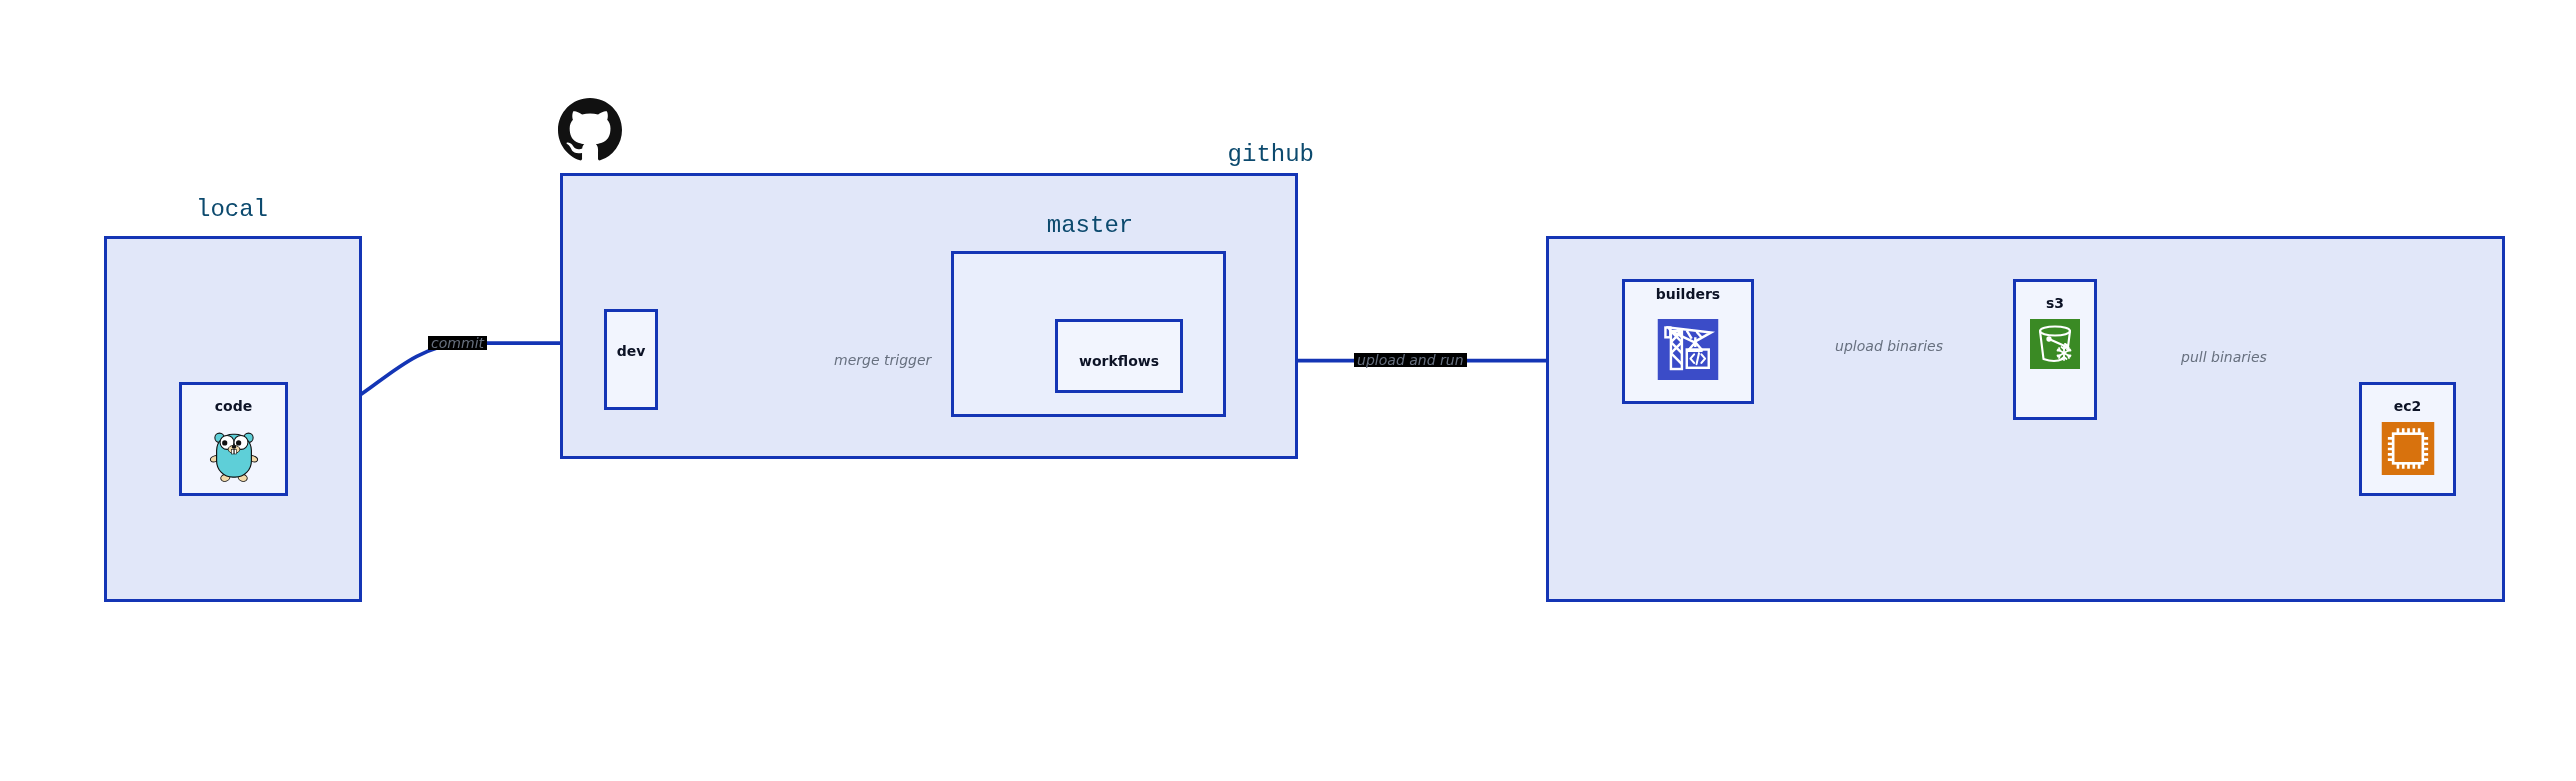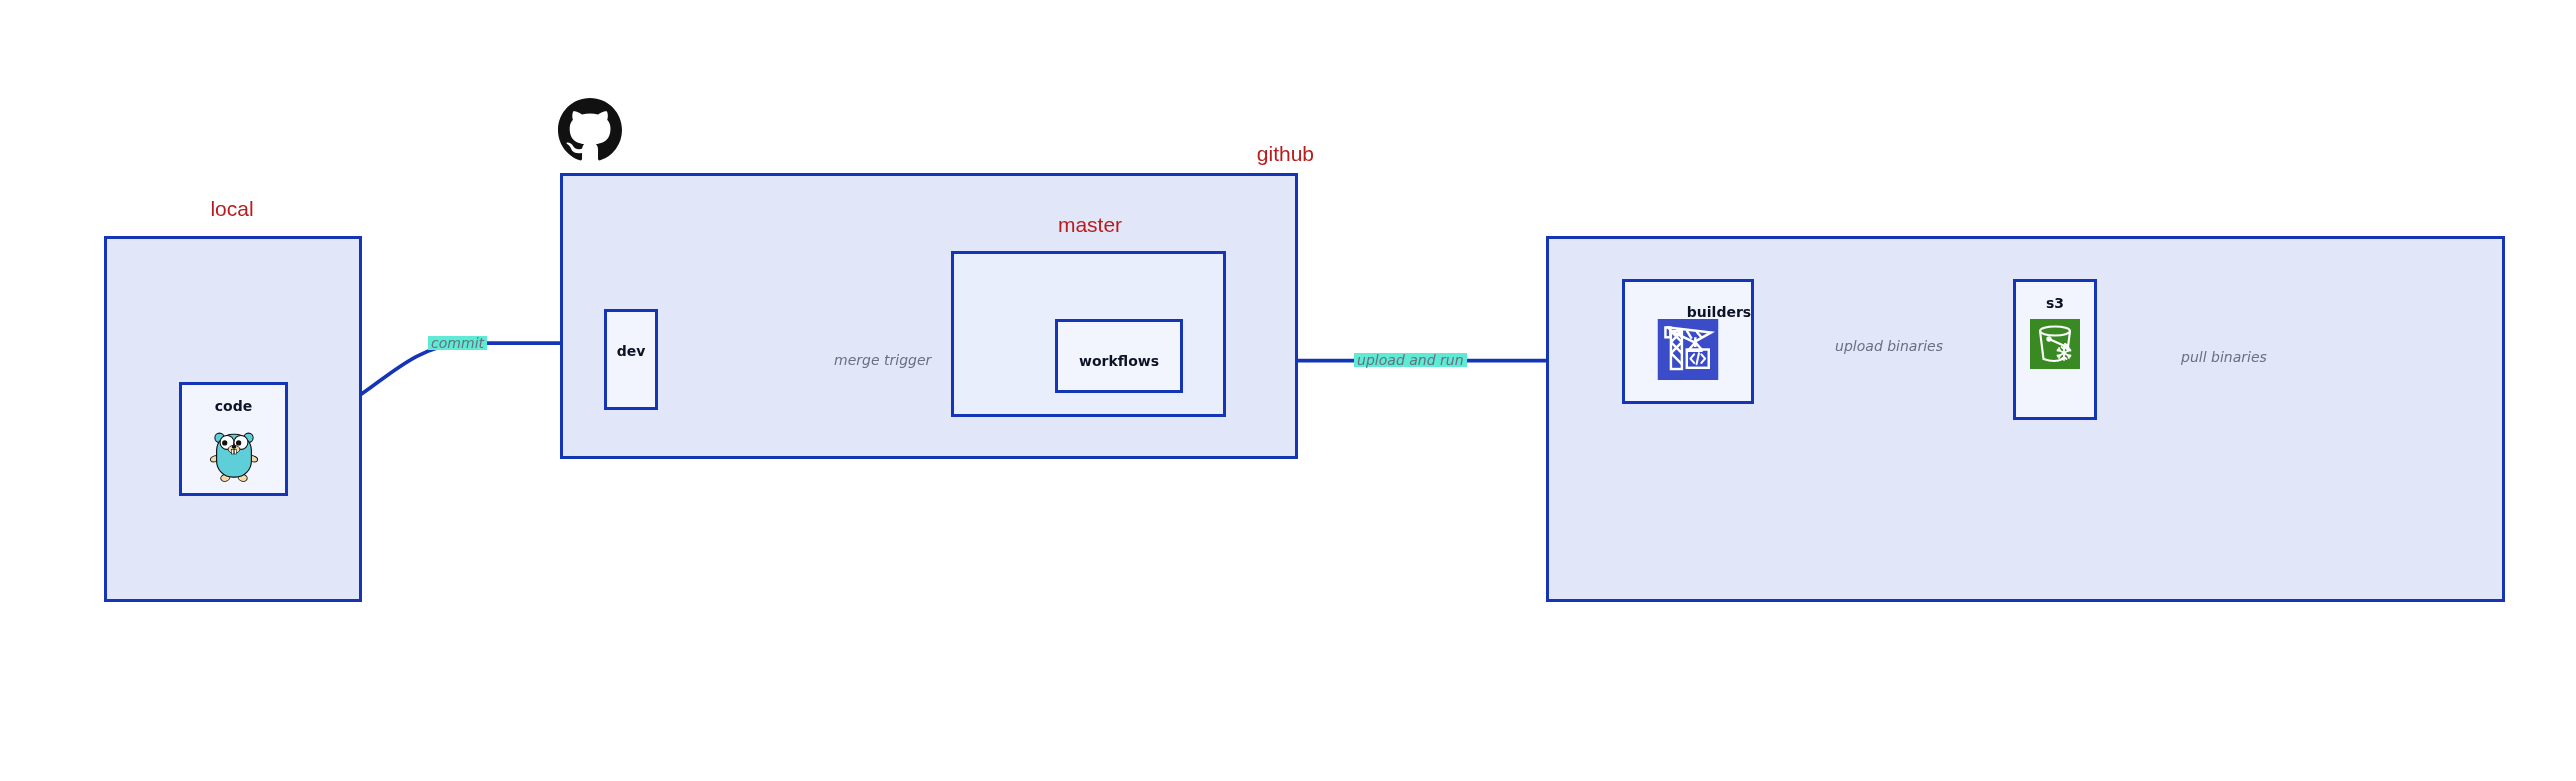--- a/index.html
+++ b/index.html
@@ -33,25 +33,25 @@
   .subgroup {
     position: absolute;
     box-sizing: border-box;
     background: #e9eefc;
     border: 3.6px solid #1435b5;
   }
 
   
   .group-label {
     position: absolute;
-    color: #b91c1c;
-    font-size: 21px;
-    line-height: 1;
-    white-space: nowrap;
-    font-family: Liberation Sans, sans-serif;
+    color: #0c4a6e;
+    font-size: 24px;
+    line-height: 1;
+    white-space: nowrap;
+    font-family: Liberation Mono, monospace;
     font-weight: 400;
   }
 
   
   .node {
     position: absolute;
     box-sizing: border-box;
     background: #f2f5fe;
     border: 3.6px solid #1435b5;
   }
@@ -74,21 +74,21 @@
   }
 
   
   .edge-label {
     position: absolute;
     color: #67707f;
     font-size: 14px;
     font-style: italic;
     line-height: 1;
     white-space: nowrap;
-    background: #5eead4;
+    background: #000000;
     padding: 0 3.1px;
     font-family: "DejaVu Sans", sans-serif;
   }
   .edge-label.on-fill-group { background: #e1e7f9; }
 
   
   #diagram-title {
     position: absolute;
     color: #0d1326;
     font-size: 32px;
@@ -187,21 +187,21 @@
   <div class="group-label" style="left:951px; top:214px; width:278px; text-align:center;">master</div>
   <div class="subgroup" id="group-master" style="left:951px; top:251px; width:275px; height:166px;"></div>
 
   <div class="node" id="node-workflows" style="left:1055px; top:319px; width:128px; height:74px;">
     <div class="node-label" style="top:32px;">workflows</div>
   </div>
 
   <div class="group" id="group-aws" style="left:1546px; top:236px; width:959px; height:366px;"></div>
 
   <div class="node" id="node-builders" style="left:1622px; top:279px; width:132px; height:125px;">
-    <div class="node-label" style="top:23px;padding-left:31px;">builders</div>
+    <div class="node-label" style="top:5px;">builders</div>
     <div class="node-icon" style="top:37px; width:61px; height:61px;">
       <svg viewBox="0 0 100 100" width="61" height="61">
         <rect x="0" y="0" width="100" height="100" fill="#3b4cc8"></rect>
         <g fill="none" stroke="#ffffff" stroke-width="4">
 
           <rect x="22" y="20" width="18" height="62"></rect>
           <path d="M22 20 L40 38 M40 20 L22 38 M22 38 L40 56 M40 38 L22 56 M22 56 L40 74 M40 74 L22 56"></path>
 
           <path d="M18 14 L88 22 L60 38 L22 20 Z"></path>
           <path d="M32 17 L40 30 M48 19 L56 32 M64 21 L72 30"></path>
@@ -245,20 +245,39 @@
           <path d="M68 76 L63 80 M68 76 L73 80"></path>
           <path d="M60 63 L55 63 M60 63 L58 58"></path>
           <path d="M76 73 L81 73 M76 73 L78 78"></path>
           <path d="M76 63 L81 63 M76 63 L78 58"></path>
           <path d="M60 73 L55 73 M60 73 L58 78"></path>
         </g>
       </svg>
     </div>
   </div>
 
+  <div class="node" id="node-ec2" style="left:2359px; top:382px; width:97px; height:114px;">
+    <div class="node-label" style="top:14.4px;">ec2</div>
+    <div class="node-icon" style="top:37px; width:53px; height:53px;">
+      <svg viewBox="0 0 100 100" width="53" height="53">
+        <rect x="0" y="0" width="100" height="100" fill="#d8720d"></rect>
+        <g fill="none" stroke="#ffffff" stroke-width="5">
+          <rect x="22" y="22" width="56" height="56"></rect>
+
+          <path d="M31 22 L31 12 M41 22 L41 12 M51 22 L51 12 M61 22 L61 12 M71 22 L71 12"></path>
+
+          <path d="M31 78 L31 88 M41 78 L41 88 M51 78 L51 88 M61 78 L61 88 M71 78 L71 88"></path>
+
+          <path d="M22 31 L12 31 M22 41 L12 41 M22 51 L12 51 M22 61 L12 61 M22 71 L12 71"></path>
+
+          <path d="M78 31 L88 31 M78 41 L88 41 M78 51 L88 51 M78 61 L88 61 M78 71 L88 71"></path>
+        </g>
+      </svg>
+    </div>
+  </div>
 
   <div class="edge-label" style="left:428px; top:336px;">commit</div>
 
   <div class="edge-label on-fill-group" style="left:831px; top:353px;">merge trigger</div>
 
   <div class="edge-label" style="left:1354px; top:353px;">upload and run</div>
 
   <div class="edge-label on-fill-group" style="left:1832px; top:339px;">upload binaries</div>
 
   <div class="edge-label on-fill-group" style="left:2178px; top:350px;">pull binaries</div>

